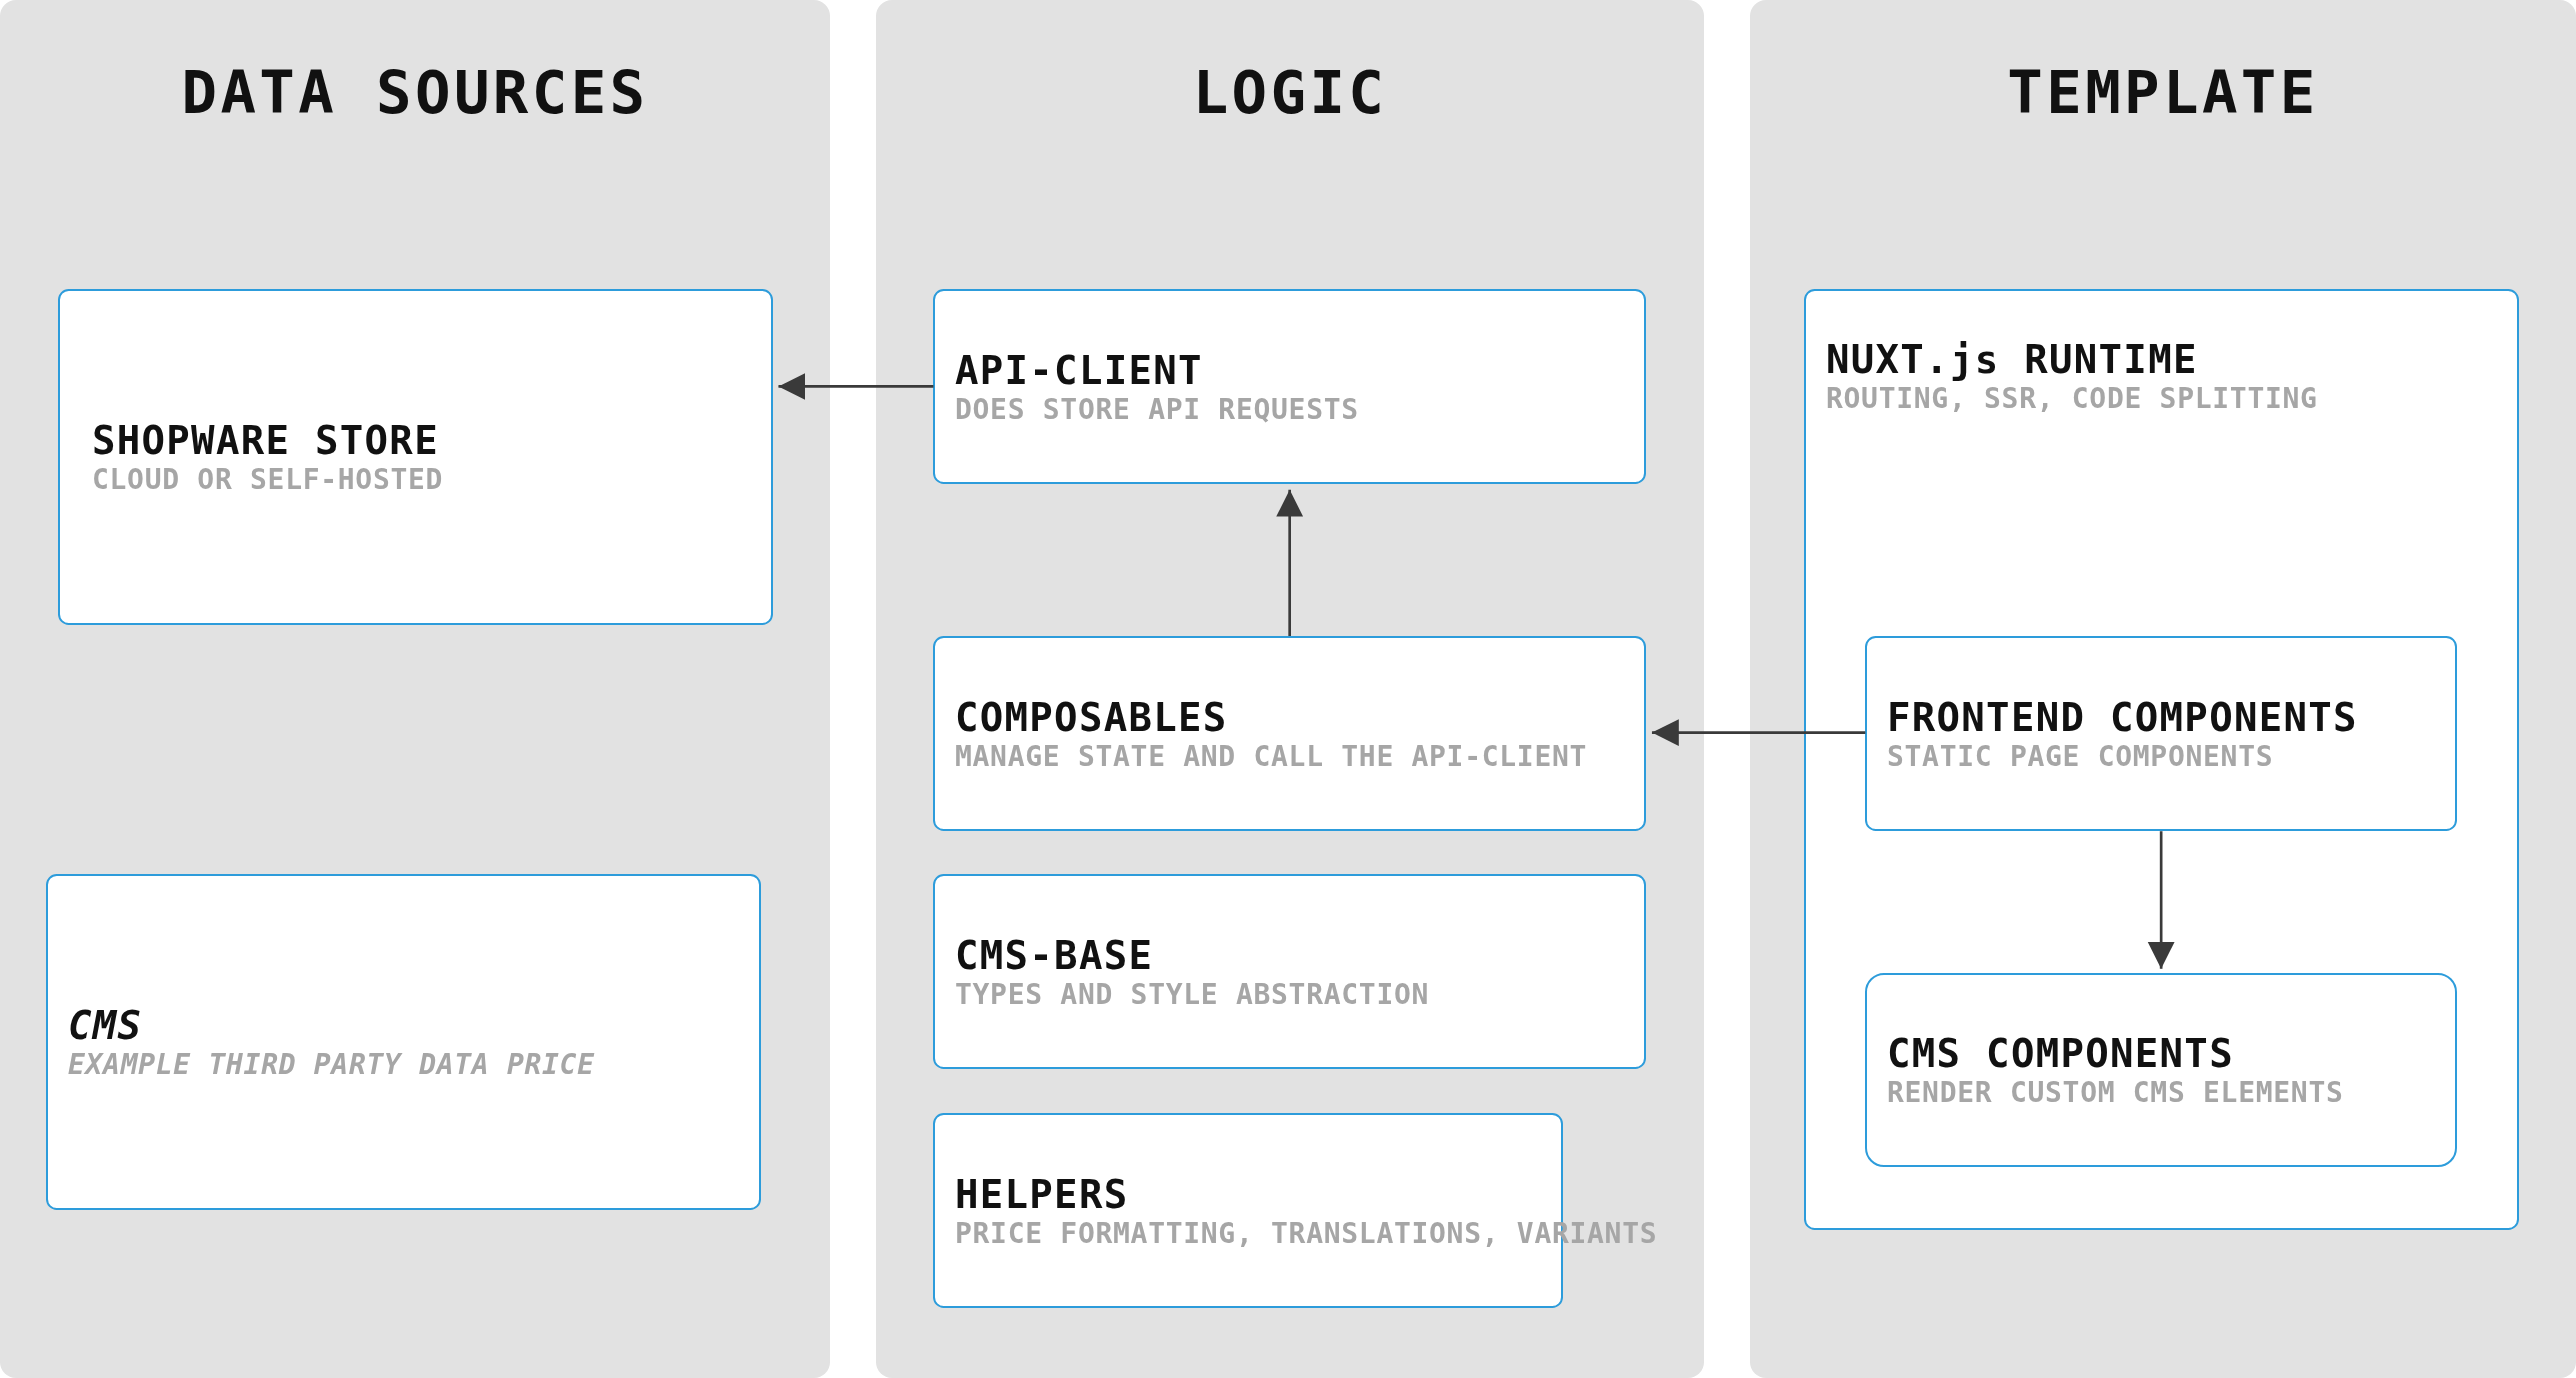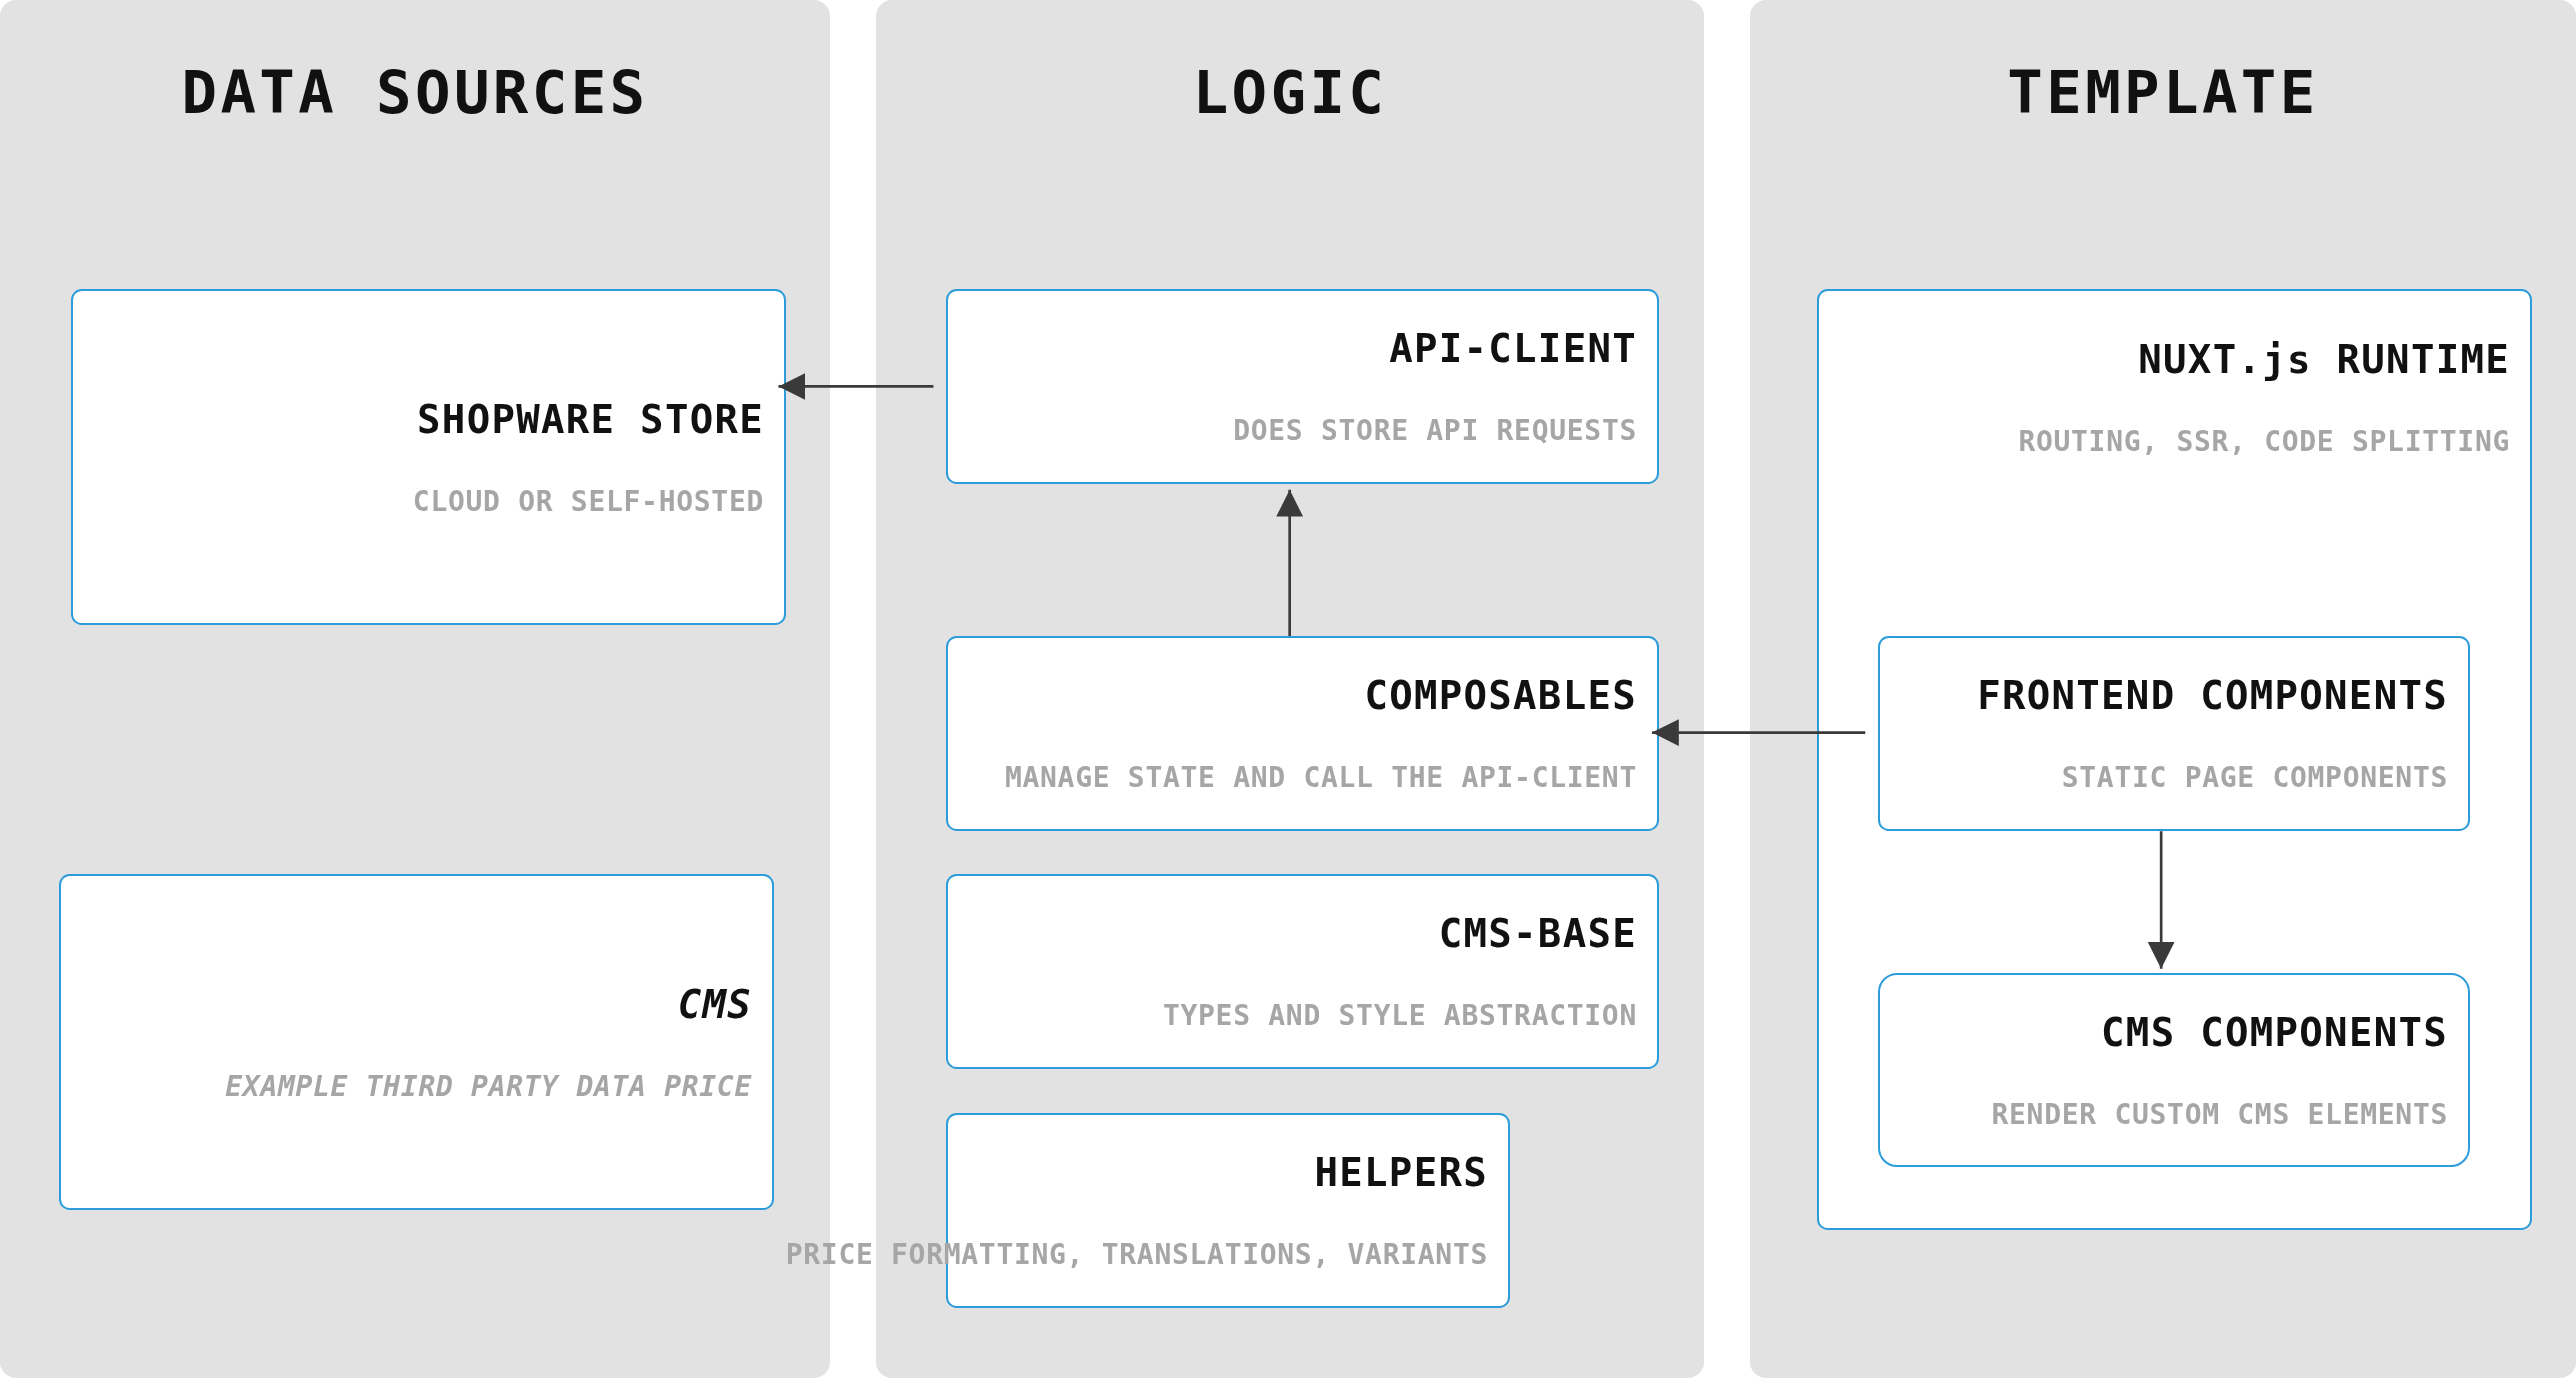--- a/index.html
+++ b/index.html
@@ -39,26 +39,24 @@
     color: #111111;
   }
 
   .box {
     position: absolute;
     background: #ffffff;
     border: 2px solid #2d9cdb;
     border-radius: 10.7px;
     display: flex;
     flex-direction: column;
-    align-items: flex-end;
+    align-items: flex-start;
     justify-content: center;
-    gap: 43px;
     text-align: center;
     padding: 13.4px 20px;
-    margin-left: 13px;
   }
   .box-title {
     font-size: 39px;
     font-weight: 700;
     letter-spacing: 1.3px;
     color: #111111;
     white-space: nowrap;
   }
   .box-subtitle {
     font-size: 28px;
@@ -69,21 +67,21 @@
   }
 
   
   .box-shopware { left: 58px;  top: 289px;  width: 715px; height: 336px; padding-left: 32px; }
   .box-cms      { left: 46px;  top: 874px; width: 715px; height: 336px; font-style: italic; }
 
   
   .box-api-client   { left: 933px; top: 289px;  width: 713px; height: 195px; }
   .box-composables  { left: 933px; top: 636px;  width: 713px; height: 195px; }
   .box-cms-base     { left: 933px; top: 874px; width: 713px; height: 195px; }
-  .box-helpers      { left: 933px; top: 1113px; width: 564px; height: 195px; }
+  .box-helpers      { left: 933px; top: 1113px; width: 630px; height: 195px; }
 
   
   .box-nuxt-runtime {
     left: 1804px; top: 289px; width: 715px; height: 941px;
     justify-content: flex-start;
     padding-top: 46px;
   }
   .box-frontend-components { left: 1865px; top: 636px;  width: 592px; height: 195px; }
   .box-cms-components      { left: 1865px; top: 973px; width: 592px; height: 194px; border-radius: 19px; }
 

